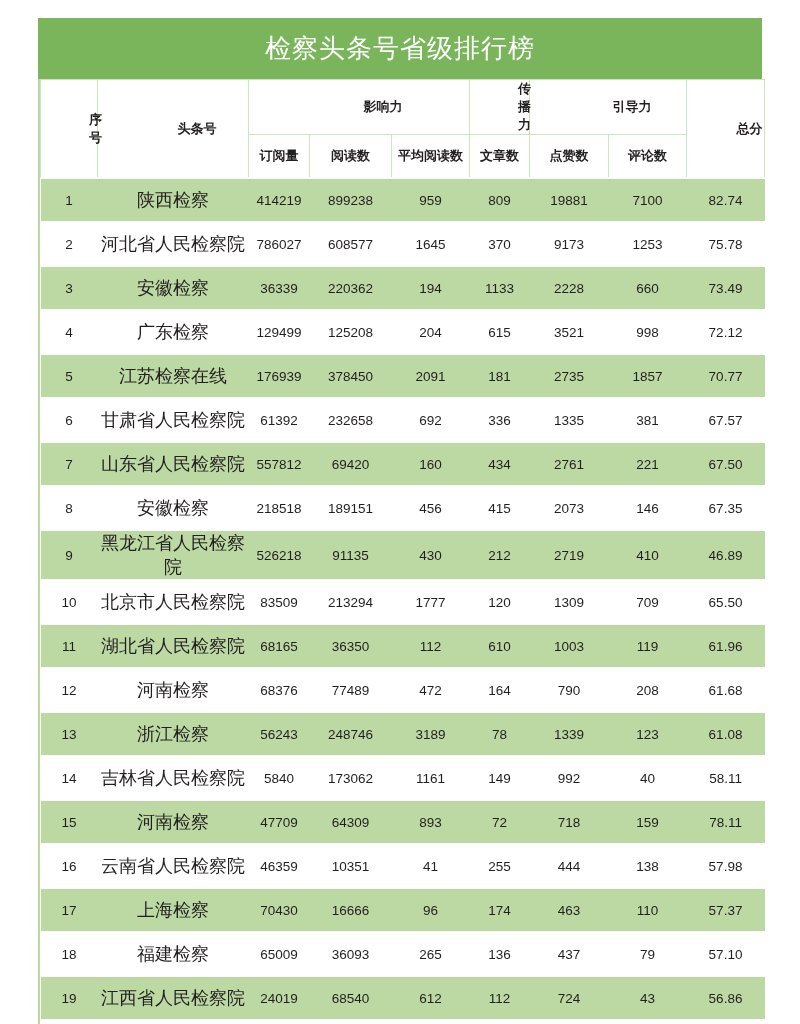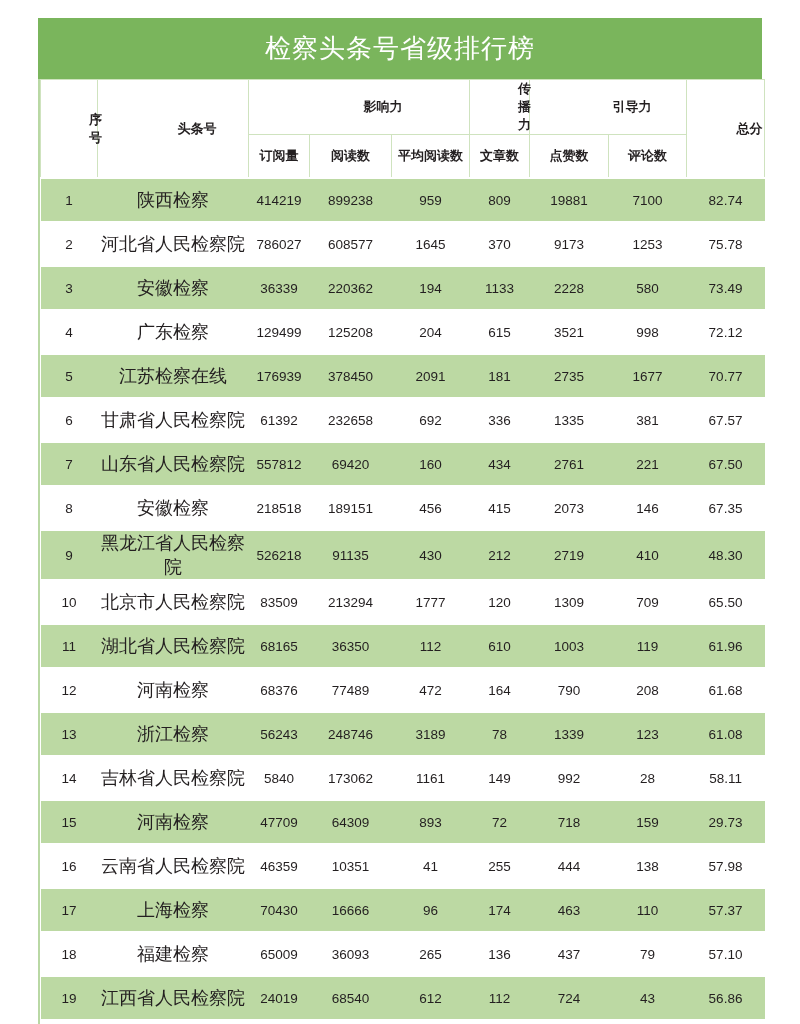--- a/index.html
+++ b/index.html
@@ -79,21 +79,21 @@
           <td>75.78</td>
         </tr>
         <tr class="odd">
           <td>3</td>
           <td class="name">安徽检察</td>
           <td>36339</td>
           <td>220362</td>
           <td>194</td>
           <td>1133</td>
           <td>2228</td>
-          <td>580</td>
+          <td>660</td>
           <td>73.49</td>
         </tr>
         <tr class="even">
           <td>4</td>
           <td class="name">广东检察</td>
           <td>129499</td>
           <td>125208</td>
           <td>204</td>
           <td>615</td>
           <td>3521</td>
@@ -101,21 +101,21 @@
           <td>72.12</td>
         </tr>
         <tr class="odd">
           <td>5</td>
           <td class="name">江苏检察在线</td>
           <td>176939</td>
           <td>378450</td>
           <td>2091</td>
           <td>181</td>
           <td>2735</td>
-          <td>1677</td>
+          <td>1857</td>
           <td>70.77</td>
         </tr>
         <tr class="even">
           <td>6</td>
           <td class="name">甘肃省人民检察院</td>
           <td>61392</td>
           <td>232658</td>
           <td>692</td>
           <td>336</td>
           <td>1335</td>
@@ -146,21 +146,21 @@
         </tr>
         <tr class="odd">
           <td>9</td>
           <td class="name">黑龙江省人民检察院</td>
           <td>526218</td>
           <td>91135</td>
           <td>430</td>
           <td>212</td>
           <td>2719</td>
           <td>410</td>
-          <td>48.30</td>
+          <td>46.89</td>
         </tr>
         <tr class="even">
           <td>10</td>
           <td class="name">北京市人民检察院</td>
           <td>83509</td>
           <td>213294</td>
           <td>1777</td>
           <td>120</td>
           <td>1309</td>
           <td>709</td>
@@ -200,33 +200,33 @@
           <td>61.08</td>
         </tr>
         <tr class="even">
           <td>14</td>
           <td class="name">吉林省人民检察院</td>
           <td>5840</td>
           <td>173062</td>
           <td>1161</td>
           <td>149</td>
           <td>992</td>
-          <td>28</td>
+          <td>40</td>
           <td>58.11</td>
         </tr>
         <tr class="odd">
           <td>15</td>
           <td class="name">河南检察</td>
           <td>47709</td>
           <td>64309</td>
           <td>893</td>
           <td>72</td>
           <td>718</td>
           <td>159</td>
-          <td>29.73</td>
+          <td>78.11</td>
         </tr>
         <tr class="even">
           <td>16</td>
           <td class="name">云南省人民检察院</td>
           <td>46359</td>
           <td>10351</td>
           <td>41</td>
           <td>255</td>
           <td>444</td>
           <td>138</td>

